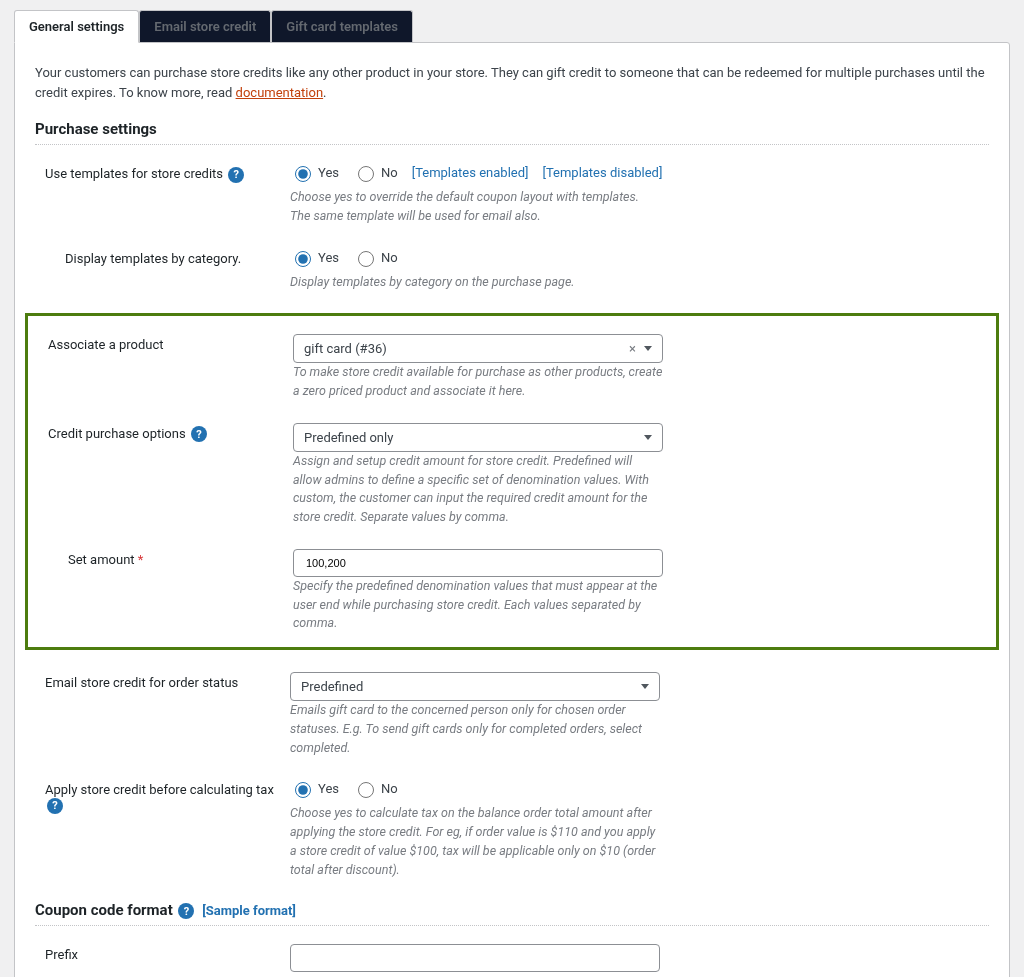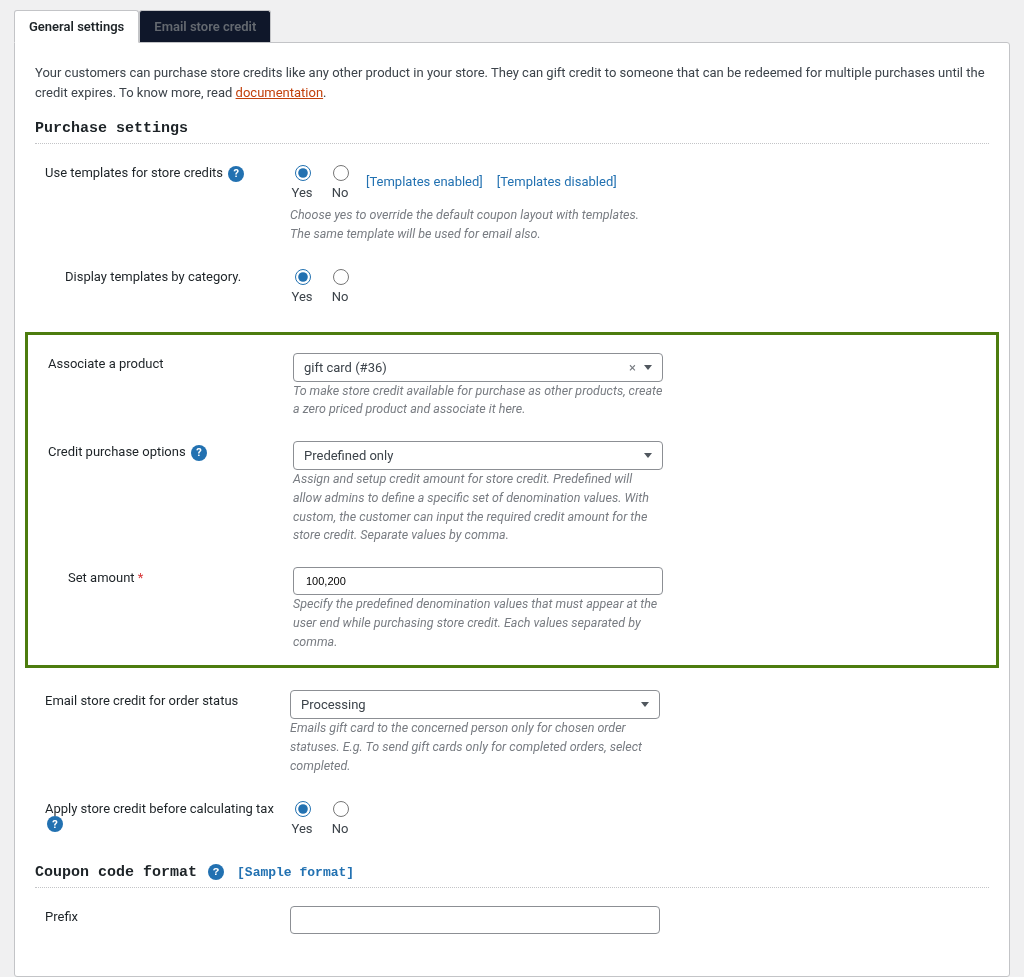--- a/index.html
+++ b/index.html
@@ -58,21 +58,20 @@
     line-height: 1.5;
   }
   .intro a { color: #c2410c; text-decoration: underline; }
   .section-title {
     font-size: 15px;
     font-weight: 700;
     color: #1d2327;
     padding-bottom: 6px;
     border-bottom: 1px dotted #c3c4c7;
     margin: 0 0 18px 0;
-    font-family: Liberation Mono, monospace;
   }
   .form-row {
     display: flex;
     margin-bottom: 22px;
     align-items: flex-start;
   }
   .form-label {
     width: 255px;
     padding-top: 3px;
     font-size: 13px;
@@ -87,21 +86,20 @@
   .radio-line {
     display: flex;
     align-items: center;
     gap: 14px;
     margin-bottom: 6px;
   }
   .radio-opt {
     display: flex;
     align-items: center;
     gap: 4px;
-    flex-direction: column;
   }
   .radio-opt input[type="radio"] {
     width: 16px; height: 16px;
     accent-color: #2271b1;
   }
   .radio-opt label { font-size: 13px; }
   .link-opt {
     color: #2271b1;
     cursor: pointer;
     font-size: 13px;
@@ -172,20 +170,21 @@
     margin-left: 4px;
   }
 </style>
 </head>
 <body>
 
 <div class="wrap">
   <div class="tabs">
     <div class="tab active">General settings</div>
     <div class="tab">Email store credit</div>
+    <div class="tab">Gift card templates</div>
   </div>
 
   <div class="panel">
 
     <div class="intro">
       <span>Your customers can purchase store credits like any other product in your store. They can gift credit to someone that can be redeemed for multiple purchases until the credit expires. To know more, read </span><a href="#">documentation</a><span>.</span>
     </div>
 
     <div class="section-title">Purchase settings</div>
 
@@ -217,20 +216,21 @@
         <div class="radio-line">
           <span class="radio-opt">
               <input type="radio" checked="" style="">
               <label>Yes</label>
             </span>
           <span class="radio-opt">
               <input type="radio" style="">
               <label>No</label>
             </span>
         </div>
+        <div class="desc">Display templates by category on the purchase page.</div>
       </div>
     </div>
 
     <div class="highlight-box">
 
       <div class="form-row">
         <div class="form-label">Associate a product</div>
         <div class="form-control">
           <div class="select-token">
             <span>gift card (#36)</span>
@@ -268,21 +268,21 @@
           </div>
           <div class="desc">Specify the predefined denomination values that must appear at the user end while purchasing store credit. Each values separated by comma.</div>
         </div>
       </div>
     </div>
 
     <div class="form-row">
       <div class="form-label">Email store credit for order status</div>
       <div class="form-control">
         <div class="select-dd">
-          <span>Processing</span>
+          <span>Predefined</span>
           <span class="chev"></span>
         </div>
         <div class="desc">Emails gift card to the concerned person only for chosen order statuses. E.g. To send gift cards only for completed orders, select completed.</div>
       </div>
     </div>
 
     <div class="form-row">
       <div class="form-label">
         <span>Apply store credit before calculating tax</span>
         <span class="help-icon">?</span>
@@ -291,20 +291,21 @@
         <div class="radio-line">
           <span class="radio-opt">
               <input type="radio" checked="" style="">
               <label>Yes</label>
             </span>
           <span class="radio-opt">
               <input type="radio" style="">
               <label>No</label>
             </span>
         </div>
+        <div class="desc">Choose yes to calculate tax on the balance order total amount after applying the store credit. For eg, if order value is $110 and you apply a store credit of value $100, tax will be applicable only on $10 (order total after discount).</div>
       </div>
     </div>
 
     <div class="section-title">
       <span>Coupon code format</span>
       <span class="help-icon">?</span>
       <span class="sample-link">[Sample format]</span>
     </div>
 
     <div class="form-row">

